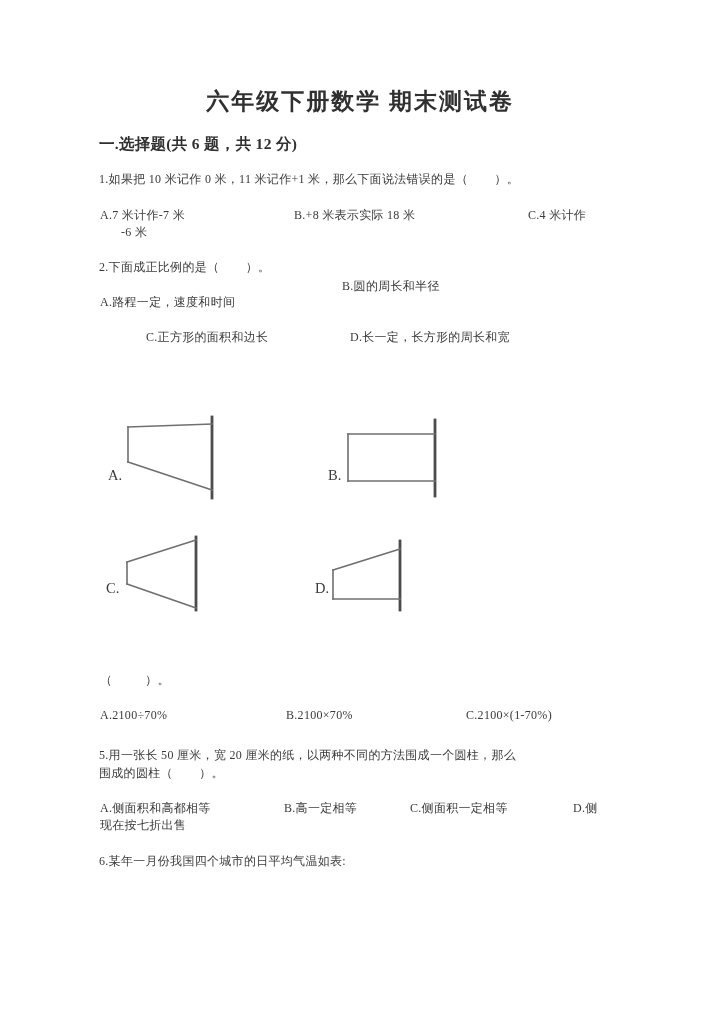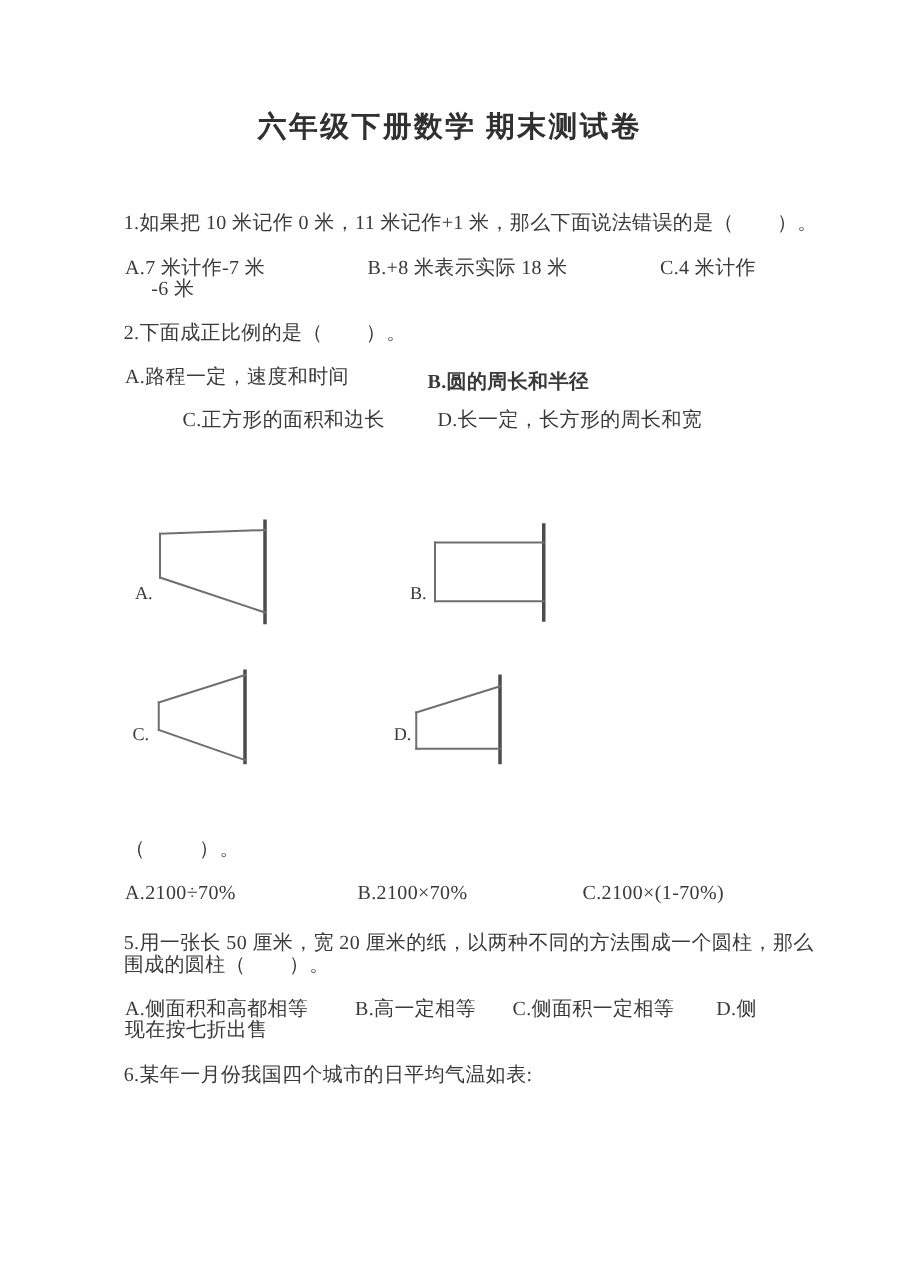--- a/index.html
+++ b/index.html
@@ -1,52 +1,53 @@
 <!DOCTYPE html>
 <html><head>
 <meta charset="utf-8">
 <style>
   html,body { margin:0; padding:0; background:#ffffff; }
   .page {
     position:relative; width:720px; height:1018px; background:#ffffff;
     font-family:"Liberation Serif","DejaVu Serif",serif;
     color:#3a3a3a; overflow:hidden;
   }
-  .t { position:absolute; white-space:pre; font-size:16px; line-height:20px; letter-spacing:0.3px; }
+  .t { position:absolute; white-space:pre; font-size:12px; line-height:20px; letter-spacing:0.3px; }
   .title {
     position:absolute; left:0; top:86px; width:720px; text-align:center;
     font-size:23px; font-weight:bold; letter-spacing:2px; color:#303030;
     margin:0; white-space:pre;
   }
   .heading { font-weight:bold; font-size:15.5px; color:#303030; }
   .fig { position:absolute; }
   .fig line { stroke:#6f6f6f; stroke-width:1.6; stroke-linecap:square; fill:none; }
   .fig line.axis { stroke:#4c4c4c; stroke-width:2.8; }
   .fig-label { position:absolute; white-space:pre; font-size:14.5px; line-height:20px; color:#3a3a3a; }
 </style>
 </head>
 <body>
 
 <div class="page">
 
   <h1 class="title">六年级下册数学 期末测试卷</h1>
 
+  <div class="t heading" style="left:99px; top:134px;">一.选择题(共 6 题，共 12 分)</div>
 
   <div class="t" style="left:99px; top:169px;">1.如果把 10 米记作 0 米，11 米记作+1 米，那么下面说法错误的是（        ）。</div>
   <div>
     <span class="t" style="left:100px; top:205px;">A.7 米计作-7 米</span>
     <span class="t" style="left:294px; top:205px;">B.+8 米表示实际 18 米</span>
     <span class="t" style="left:528px; top:205px;">C.4 米计作</span>
     <span class="t" style="left:97px; top:222px;margin-left:24px;">-6 米</span>
   </div>
 
   <div class="t" style="left:99px; top:257px;text-align:center;">2.下面成正比例的是（        ）。</div>
   <div>
     <span class="t" style="left:100px; top:292px;">A.路程一定，速度和时间</span>
-    <span class="t" style="left:342px; top:296px;font-weight:bold;">B.圆的周长和半径</span>
+    <span class="t" style="left:342px; top:276px;">B.圆的周长和半径</span>
     <span class="t" style="left:112px; top:327px;margin-left:34px;">C.正方形的面积和边长</span>
     <span class="t" style="left:350px; top:327px;">D.长一定，长方形的周长和宽</span>
   </div>
 
 
   <span class="fig-label" style="left:108px; top:465px;">A.</span>
   <svg class="fig" style="left:100px; top:414px;" width="120" height="90" viewBox="0 0 120 90">
     <line class="axis" x1="112" y1="3" x2="112" y2="84"></line>
     <line x1="28" y1="13" x2="112" y2="10"></line>
     <line x1="28" y1="13" x2="28" y2="48"></line>

